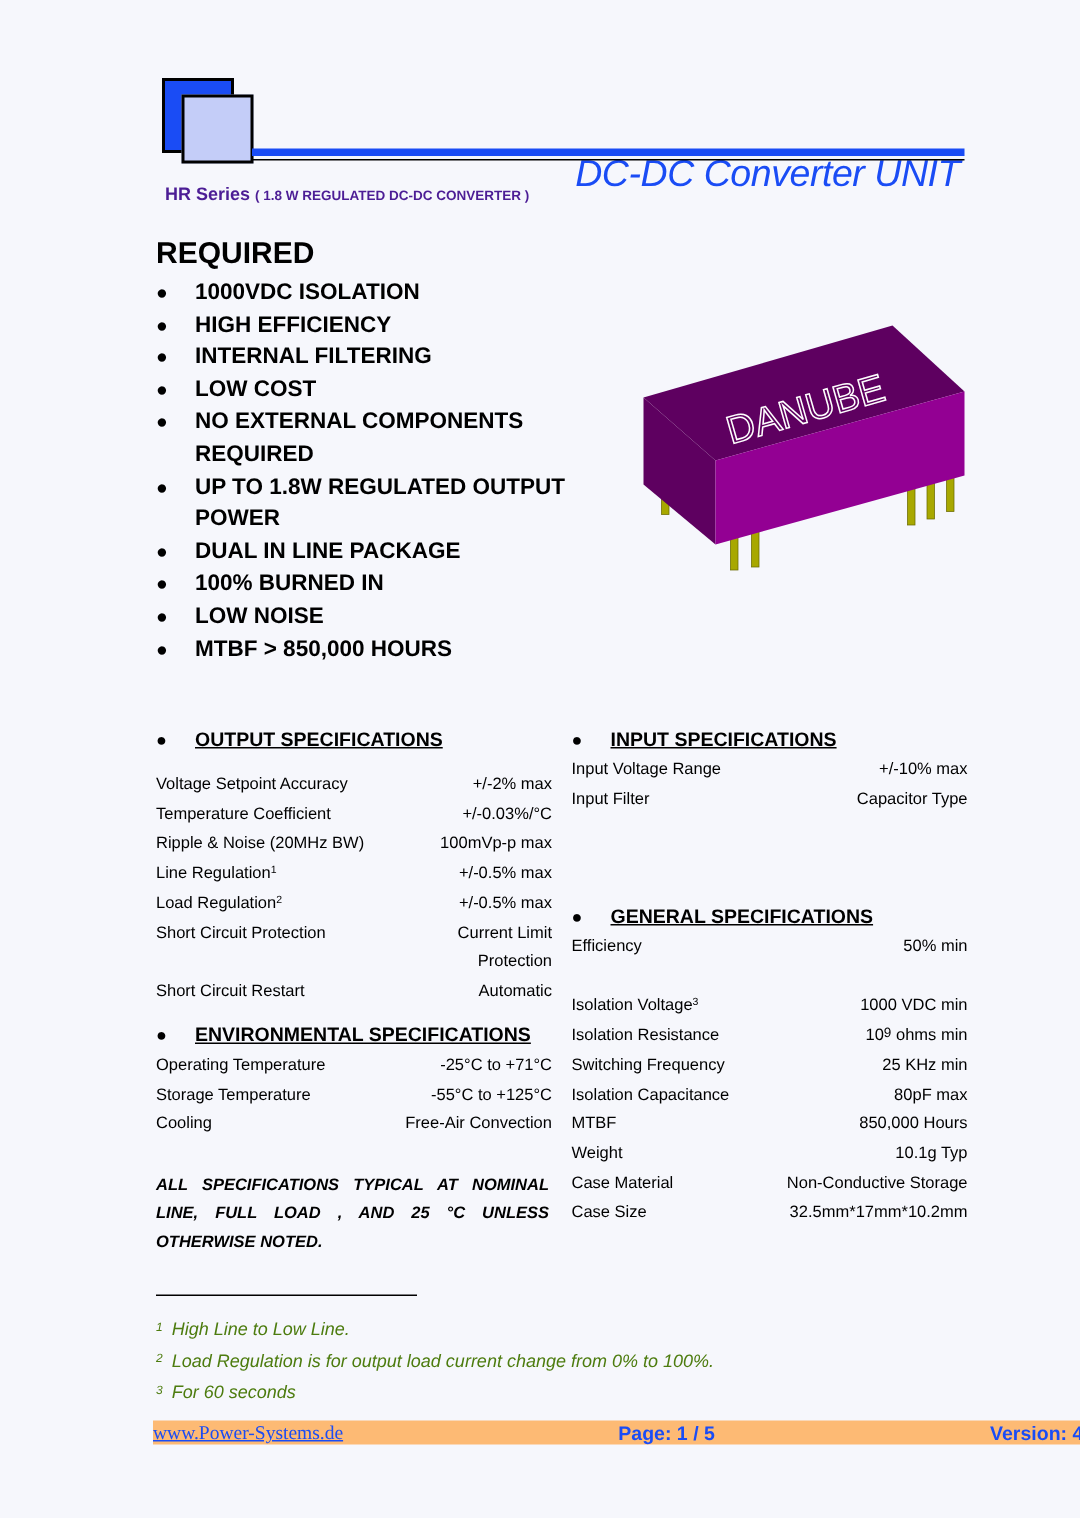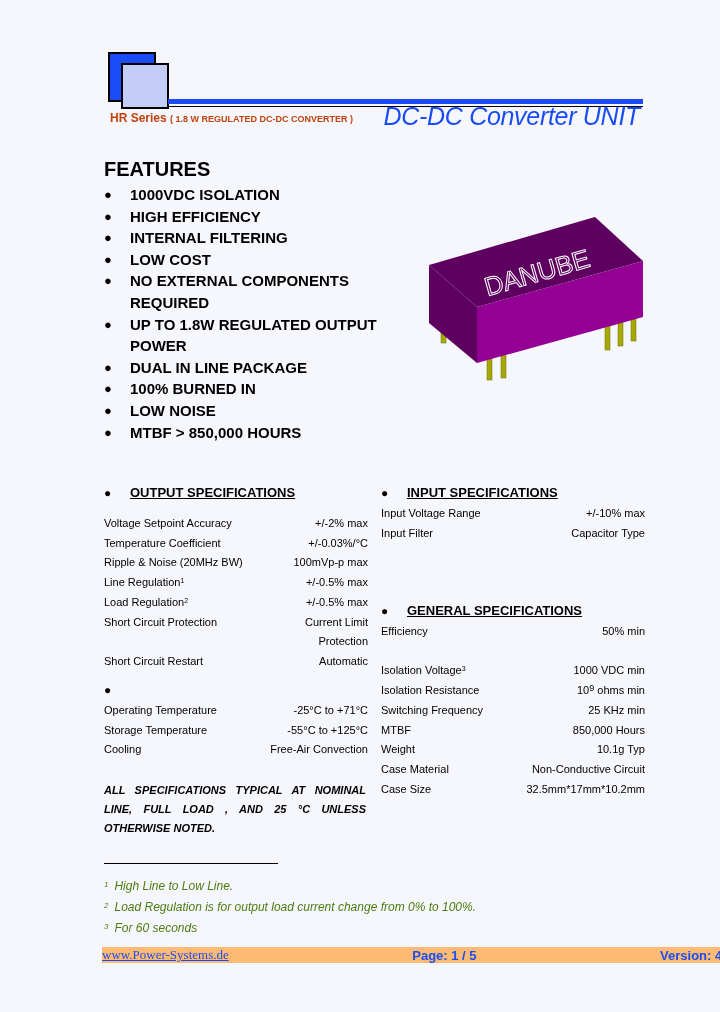--- a/index.html
+++ b/index.html
@@ -4,21 +4,21 @@
 <style>
   html,body{margin:0;padding:0;}
   body{width:720px;height:1012px;background:#f6f7fc;position:relative;overflow:hidden;font-family:"Liberation Sans",sans-serif;color:#000;}
   .abs{position:absolute;}
   
   .logo-back{left:108px;top:52px;width:44px;height:46px;background:#1a4cf5;border:2px solid #000;}
   .logo-front{left:121px;top:63px;width:44px;height:42px;background:#c4cdf8;border:2px solid #000;}
   .title{right:80px;top:62px;font-size:25px;font-style:italic;color:#1a4cf5;white-space:nowrap;letter-spacing:-0.3px;margin-top:40px;}
   .rule-blue{left:168px;top:99px;width:475px;height:5px;background:#1a4cf5;}
   .rule-black{left:168px;top:106px;width:475px;height:1px;background:#000;}
-  .subtitle{left:110px;top:111px;font-size:12px;font-weight:bold;color:#c2410c;white-space:nowrap;}
+  .subtitle{left:110px;top:122px;font-size:12px;font-weight:bold;color:#4c1d95;white-space:nowrap;}
   .subtitle .small{font-size:9px;}
   
   .features-title{left:104px;top:158px;font-size:20px;font-weight:bold;}
   .features{left:104px;top:184px;width:290px;}
   .feat{display:flex;font-size:15px;font-weight:bold;line-height:21.6px;}
   .bullet{width:26px;flex:none;font-size:13px;line-height:21.6px;}
   
   .product{left:415px;top:205px;width:240px;height:180px;}
   
   .col{width:264px;}
@@ -43,21 +43,21 @@
 <div class="abs logo-back"></div>
 <div class="abs logo-front"></div>
 <div class="abs title">DC-DC Converter UNIT</div>
 <div class="abs rule-blue"></div>
 <div class="abs rule-black"></div>
 <div class="abs subtitle">
   <span>HR Series</span>
   <span class="small">( 1.8 W REGULATED DC-DC CONVERTER )</span>
 </div>
 
-<div class="abs features-title">FEATURES</div>
+<div class="abs features-title">REQUIRED</div>
 <div class="abs features">
   <div class="feat">
       <span class="bullet">●</span>
       <span>1000VDC ISOLATION</span>
     </div>
   <div class="feat">
       <span class="bullet">●</span>
       <span>HIGH EFFICIENCY</span>
     </div>
   <div class="feat">
@@ -146,20 +146,21 @@
     </div>
   <div class="row">
       <span class="l">Short Circuit Restart</span>
       <span class="v">Automatic</span>
     </div>
 </div>
 
 <div class="abs col" style="left:104px;top:680px;">
   <div class="sec-head">
       <span class="b">●</span>
+      <span class="t">ENVIRONMENTAL SPECIFICATIONS</span>
     </div>
   <div class="row" style="margin-top:1px">
       <span class="l">Operating Temperature</span>
       <span class="v">-25°C to +71°C</span>
     </div>
   <div class="row">
       <span class="l">Storage Temperature</span>
       <span class="v">-55°C to +125°C</span>
     </div>
   <div class="row">
@@ -200,30 +201,34 @@
     </div>
   <div class="row">
       <span class="l">Isolation Resistance</span>
       <span class="v"><span>10</span><sup style="font-size:9px">9</sup><span> ohms min</span></span>
     </div>
   <div class="row">
       <span class="l">Switching Frequency</span>
       <span class="v">25 KHz min</span>
     </div>
   <div class="row">
+      <span class="l">Isolation Capacitance</span>
+      <span class="v">80pF max</span>
+    </div>
+  <div class="row">
       <span class="l">MTBF</span>
       <span class="v">850,000 Hours</span>
     </div>
   <div class="row">
       <span class="l">Weight</span>
       <span class="v">10.1g Typ</span>
     </div>
   <div class="row">
       <span class="l">Case Material</span>
-      <span class="v">Non-Conductive Circuit</span>
+      <span class="v">Non-Conductive Storage</span>
     </div>
   <div class="row">
       <span class="l">Case Size</span>
       <span class="v">32.5mm*17mm*10.2mm</span>
     </div>
 </div>
 
 <div class="abs fn-rule"></div>
 <div class="abs footnotes">
   <div class="fn"><sup>1</sup><span>High Line to Low Line.</span></div>

